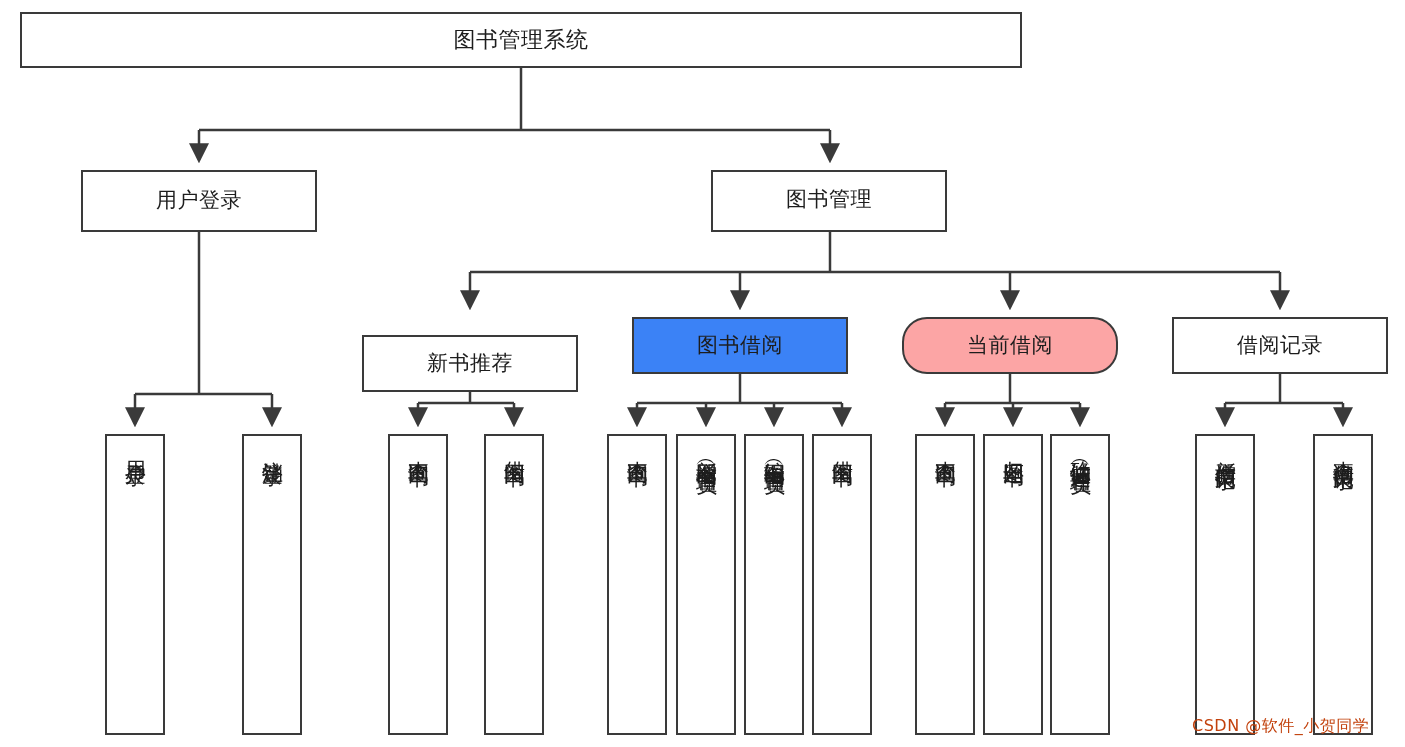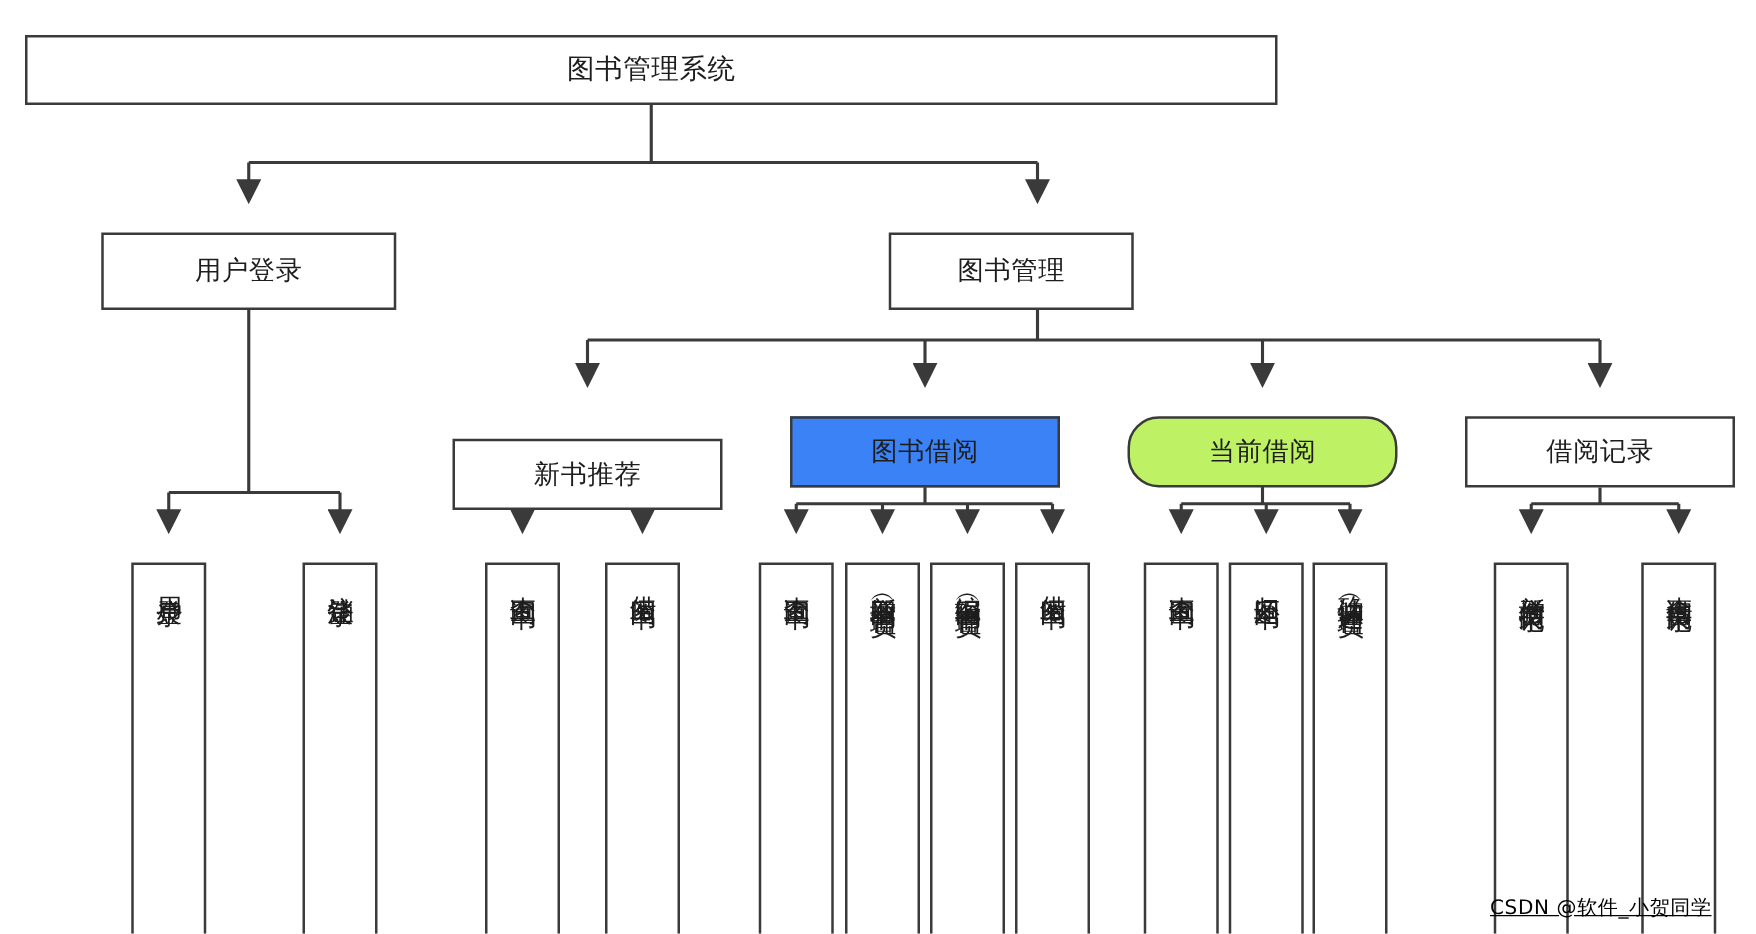--- a/index.html
+++ b/index.html
@@ -29,21 +29,20 @@
   .node {
     position: absolute;
     box-sizing: border-box;
     background: #ffffff;
     border: 2px solid #3a3a3a;
     display: flex;
     align-items: center;
     justify-content: center;
     color: #1d1d1d;
     z-index: 2;
-    margin-top: 16px;
   }
   .node-label {
     display: block;
     text-align: center;
     letter-spacing: 0.5px;
     white-space: nowrap;
   }
   
   .node.horiz .node-label {
     font-size: 21px;
@@ -138,31 +137,31 @@
     </g>
   </svg>
 
   <div class="node root horiz" style="left: 20px; top: 12px; width: 1002px; height: 56px; border-color: rgb(58, 58, 58); background: rgb(255, 255, 255); color: rgb(29, 29, 29);">
     <span class="node-label">图书管理系统</span>
   </div>
 
   <div class="node horiz" style="left: 81px; top: 170px; width: 236px; height: 62px; border-color: rgb(58, 58, 58); background: rgb(255, 255, 255); color: rgb(29, 29, 29);">
     <span class="node-label">用户登录</span>
   </div>
-  <div class="node horiz" style="left: 711px; top: 170px; width: 196px; height: 62px; border-color: rgb(58, 58, 58); background: rgb(255, 255, 255); color: rgb(29, 29, 29);">
+  <div class="node horiz" style="left: 711px; top: 170px; width: 236px; height: 62px; border-color: rgb(58, 58, 58); background: rgb(255, 255, 255); color: rgb(29, 29, 29); font-family: Liberation Mono, monospace;">
     <span class="node-label">图书管理</span>
   </div>
 
   <div class="node horiz" style="left: 362px; top: 335px; width: 216px; height: 57px; border-color: rgb(58, 58, 58); background: rgb(255, 255, 255); color: rgb(29, 29, 29);">
     <span class="node-label">新书推荐</span>
   </div>
   <div class="node horiz" style="left: 632px; top: 317px; width: 216px; height: 57px; border-color: rgb(58, 58, 58); background: #3b82f6; color: rgb(29, 29, 29);">
     <span class="node-label">图书借阅</span>
   </div>
-  <div class="node horiz" style="left: 902px; top: 317px; width: 216px; height: 57px; border-color: rgb(58, 58, 58); background: #bef264; color: rgb(29, 29, 29); border-radius: 25px;">
+  <div class="node horiz" style="left: 902px; top: 317px; width: 216px; height: 57px; border-color: rgb(58, 58, 58); background: #fca5a5; color: rgb(29, 29, 29); border-radius: 25px;">
     <span class="node-label">当前借阅</span>
   </div>
   <div class="node horiz" style="left: 1172px; top: 317px; width: 216px; height: 57px; border-color: rgb(58, 58, 58); background: rgb(255, 255, 255); color: rgb(29, 29, 29); justify-content: center;">
     <span class="node-label">借阅记录</span>
   </div>
 
   <div class="node vert" style="left: 105px; top: 434px; width: 60px; height: 301px; border-color: rgb(58, 58, 58); background: rgb(255, 255, 255); color: rgb(29, 29, 29);">
     <span class="node-label">用户登录</span>
   </div>
   <div class="node vert" style="left: 242px; top: 434px; width: 60px; height: 301px; border-color: rgb(58, 58, 58); background: rgb(255, 255, 255); color: rgb(29, 29, 29);">
@@ -195,14 +194,14 @@
   <div class="node vert" style="left: 1050px; top: 434px; width: 60px; height: 301px; border-color: rgb(58, 58, 58); background: rgb(255, 255, 255); color: rgb(29, 29, 29);">
     <span class="node-label">确认归还（管理员）</span>
   </div>
   <div class="node vert" style="left: 1195px; top: 434px; width: 60px; height: 301px; border-color: rgb(58, 58, 58); background: rgb(255, 255, 255); color: rgb(29, 29, 29);">
     <span class="node-label">新增借阅记录</span>
   </div>
   <div class="node vert" style="left: 1313px; top: 434px; width: 60px; height: 301px; border-color: rgb(58, 58, 58); background: rgb(255, 255, 255); color: rgb(29, 29, 29);">
     <span class="node-label">查询借阅记录</span>
   </div>
 
-  <div id="watermark" style="color: #000000; text-decoration: underline;">CSDN @软件_小贺同学</div>
+  <div id="watermark" style="color: #c2410c;">CSDN @软件_小贺同学</div>
 </div>
 
 </body></html>

